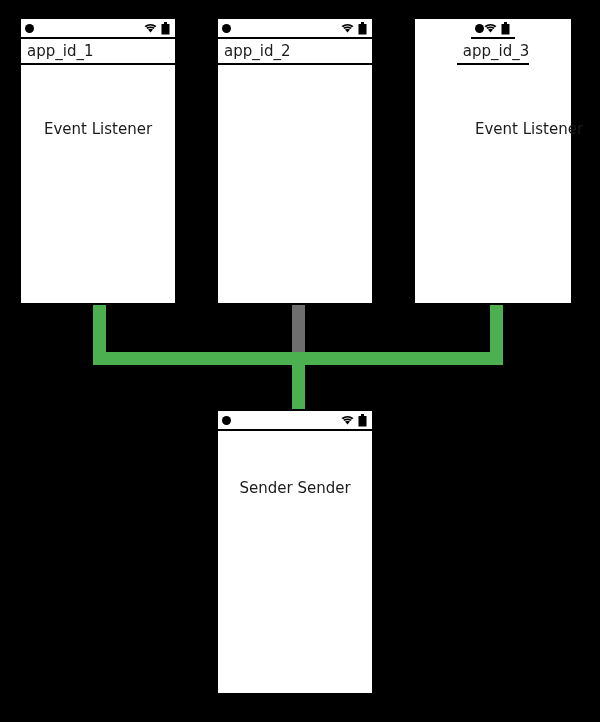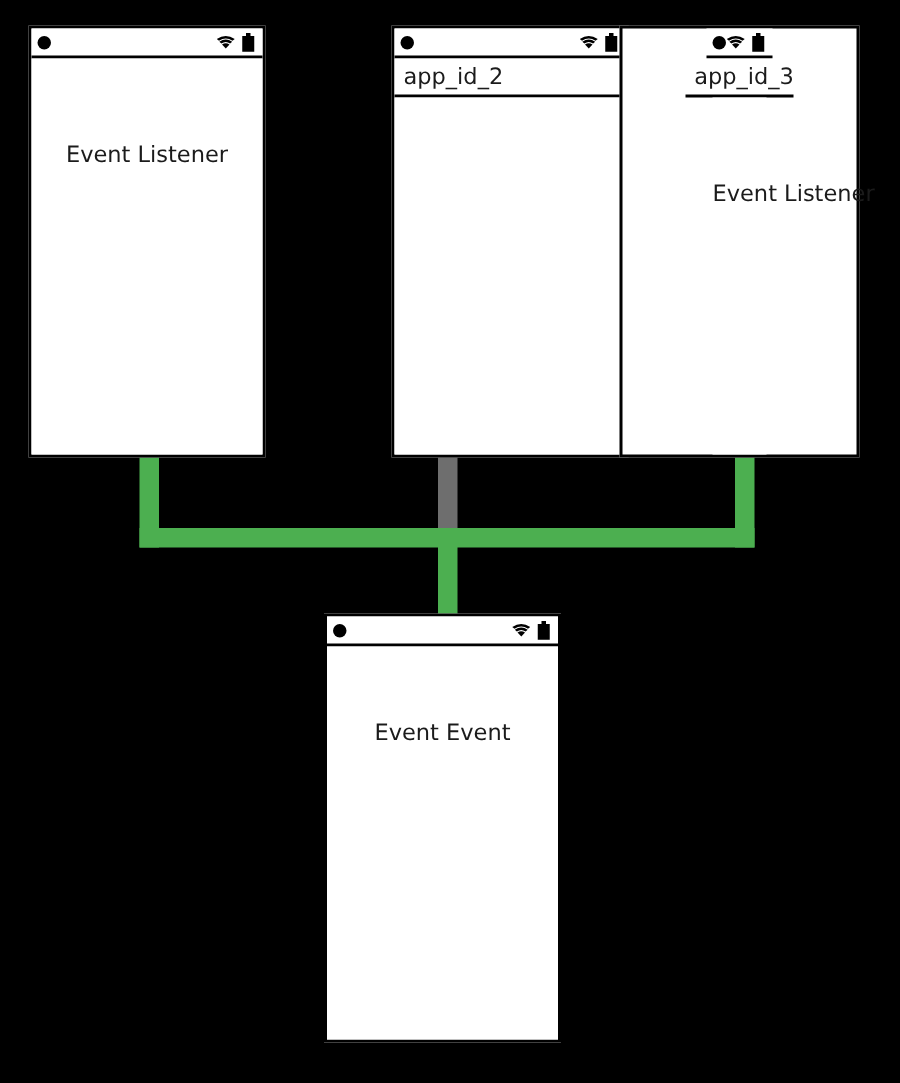--- a/index.html
+++ b/index.html
@@ -150,26 +150,29 @@
           </svg>
         </span>
         <span class="battery-icon">
           <svg width="9" height="13" viewBox="0 0 9 13">
             <rect x="3" y="0" width="3" height="2" fill="#000"></rect>
             <rect x="0.5" y="2" width="8" height="10.5" fill="#000"></rect>
           </svg>
         </span>
       </div>
     </div>
+    <div class="titlebar">
+      <span class="title-text">app_id_1</span>
+    </div>
     <div class="screen">
       <div class="screen-label">Event Listener</div>
     </div>
   </div>
 
-  <div class="phone" style="left:216px; top:17px; width:158px; height:288px;margin-left:45px;">
+  <div class="phone" style="left:216px; top:17px; width:158px; height:288px;">
     <div class="statusbar">
       <div class="status-left">
         <span class="camera-dot"></span>
       </div>
       <div class="status-right">
         <span class="wifi-icon">
           <svg width="13" height="11" viewBox="0 0 13 11">
             <path d="M0.5 3 Q6.5 -1 12.5 3 L11 4.2 Q6.5 1 2 4.2 Z" fill="#000"></path>
             <path d="M2.2 4.8 Q6.5 2 10.8 4.8 L9.4 6 Q6.5 4 3.6 6 Z" fill="#000"></path>
             <path d="M4 6.6 Q6.5 5 9 6.6 L6.5 9.4 Z" fill="#000"></path>
@@ -235,17 +238,17 @@
         </span>
         <span class="battery-icon">
           <svg width="9" height="13" viewBox="0 0 9 13">
             <rect x="3" y="0" width="3" height="2" fill="#000"></rect>
             <rect x="0.5" y="2" width="8" height="10.5" fill="#000"></rect>
           </svg>
         </span>
       </div>
     </div>
     <div class="screen">
-      <div class="screen-label sender">Event Event</div>
+      <div class="screen-label sender">Sender Sender</div>
     </div>
   </div>
 
 </div>
 
 </body></html>

